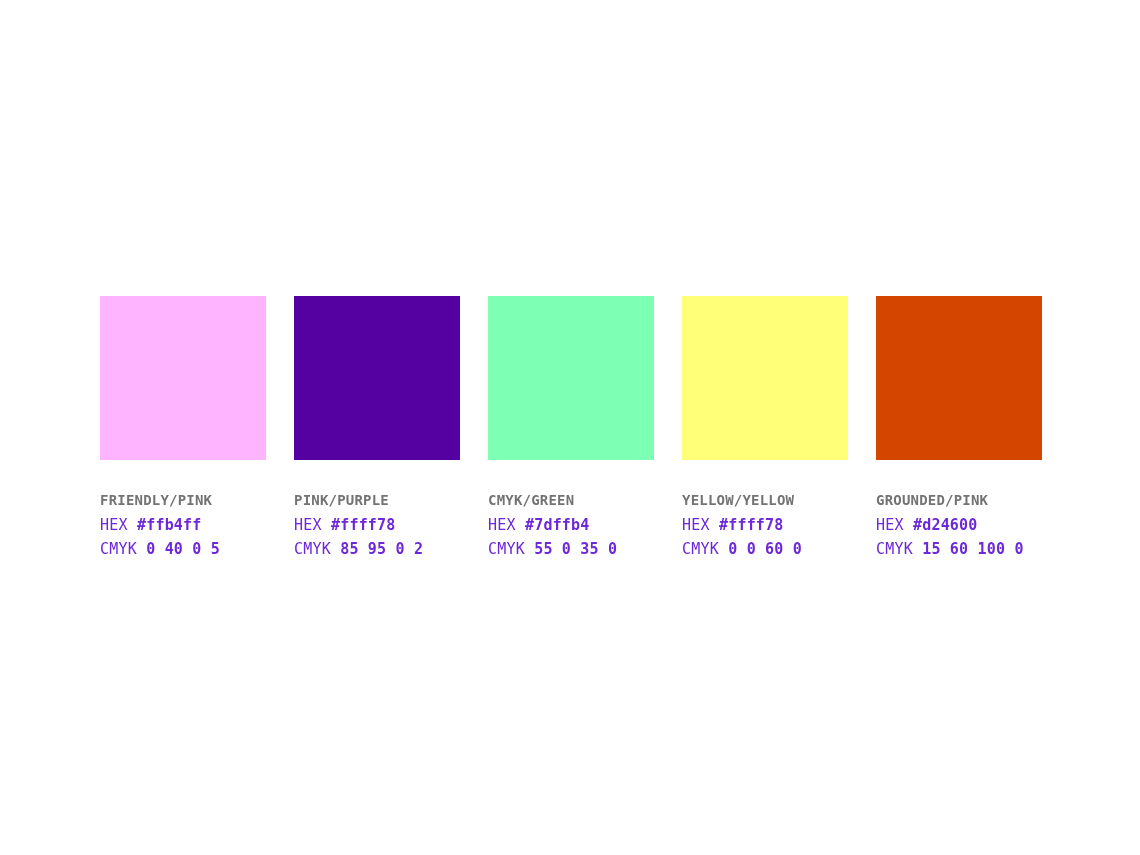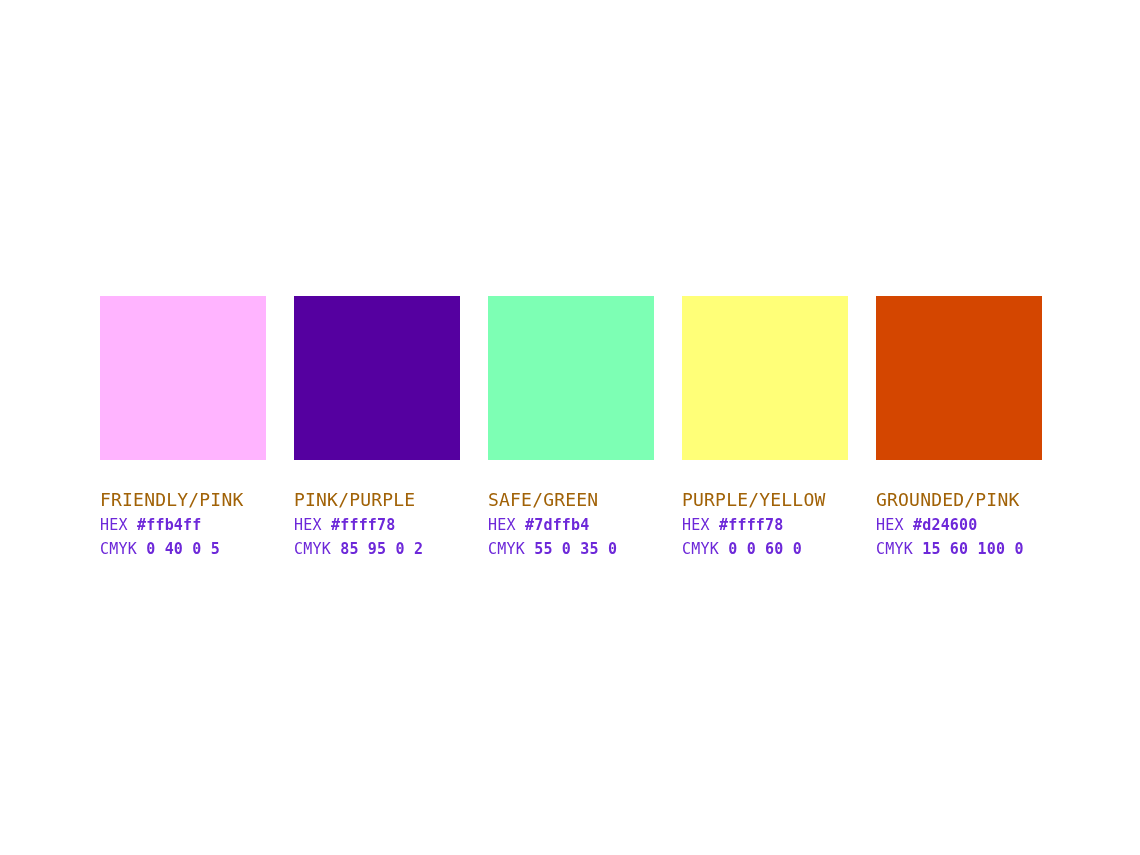--- a/index.html
+++ b/index.html
@@ -40,24 +40,24 @@
   }
 
   .swatch-info {
     margin-top: 28px;
     display: flex;
     flex-direction: column;
     white-space: nowrap;
   }
 
   .swatch-name {
-    font-size: 18px;
+    font-size: 14px;
     line-height: 24.5px;
-    color: #a16207;
-    font-weight: 400;
+    color: #737373;
+    font-weight: 700;
     letter-spacing: 0.2px;
   }
 
   .swatch-hex,
   .swatch-cmyk {
     font-size: 15px;
     line-height: 24.5px;
     color: #6d28d9;
     letter-spacing: 0.2px;
   }
@@ -89,29 +89,29 @@
       <div class="swatch-chip" style="background-color: rgb(85, 0, 160);"></div>
       <div class="swatch-info">
         <div class="swatch-name">PINK/PURPLE</div>
         <div class="swatch-hex"><span class="key">HEX</span> <span class="value">#ffff78</span></div>
         <div class="swatch-cmyk"><span class="key">CMYK</span> <span class="value">85 95 0 2</span></div>
       </div>
     </div>
     <div class="swatch-card">
       <div class="swatch-chip" style="background-color: rgb(125, 255, 180);"></div>
       <div class="swatch-info">
-        <div class="swatch-name">SAFE/GREEN</div>
+        <div class="swatch-name">CMYK/GREEN</div>
         <div class="swatch-hex"><span class="key">HEX</span> <span class="value">#7dffb4</span></div>
         <div class="swatch-cmyk"><span class="key">CMYK</span> <span class="value">55 0 35 0</span></div>
       </div>
     </div>
     <div class="swatch-card">
       <div class="swatch-chip" style="background-color: rgb(255, 255, 120);"></div>
       <div class="swatch-info">
-        <div class="swatch-name">PURPLE/YELLOW</div>
+        <div class="swatch-name">YELLOW/YELLOW</div>
         <div class="swatch-hex"><span class="key">HEX</span> <span class="value">#ffff78</span></div>
         <div class="swatch-cmyk"><span class="key">CMYK</span> <span class="value">0 0 60 0</span></div>
       </div>
     </div>
     <div class="swatch-card">
       <div class="swatch-chip" style="background-color: rgb(212, 70, 0);"></div>
       <div class="swatch-info">
         <div class="swatch-name">GROUNDED/PINK</div>
         <div class="swatch-hex"><span class="key">HEX</span> <span class="value">#d24600</span></div>
         <div class="swatch-cmyk"><span class="key">CMYK</span> <span class="value">15 60 100 0</span></div>

